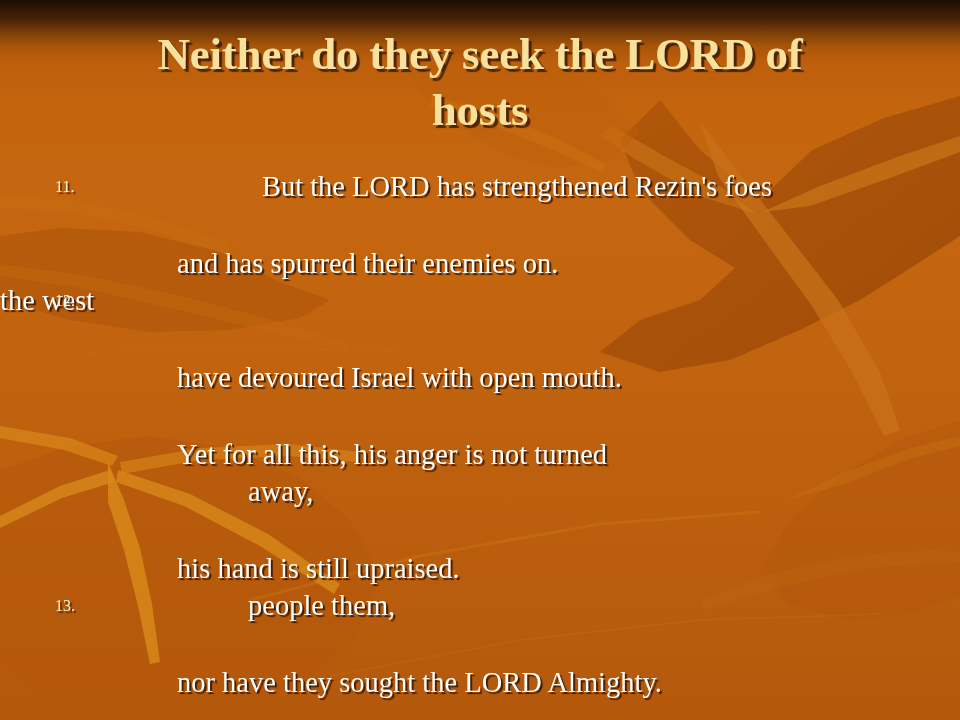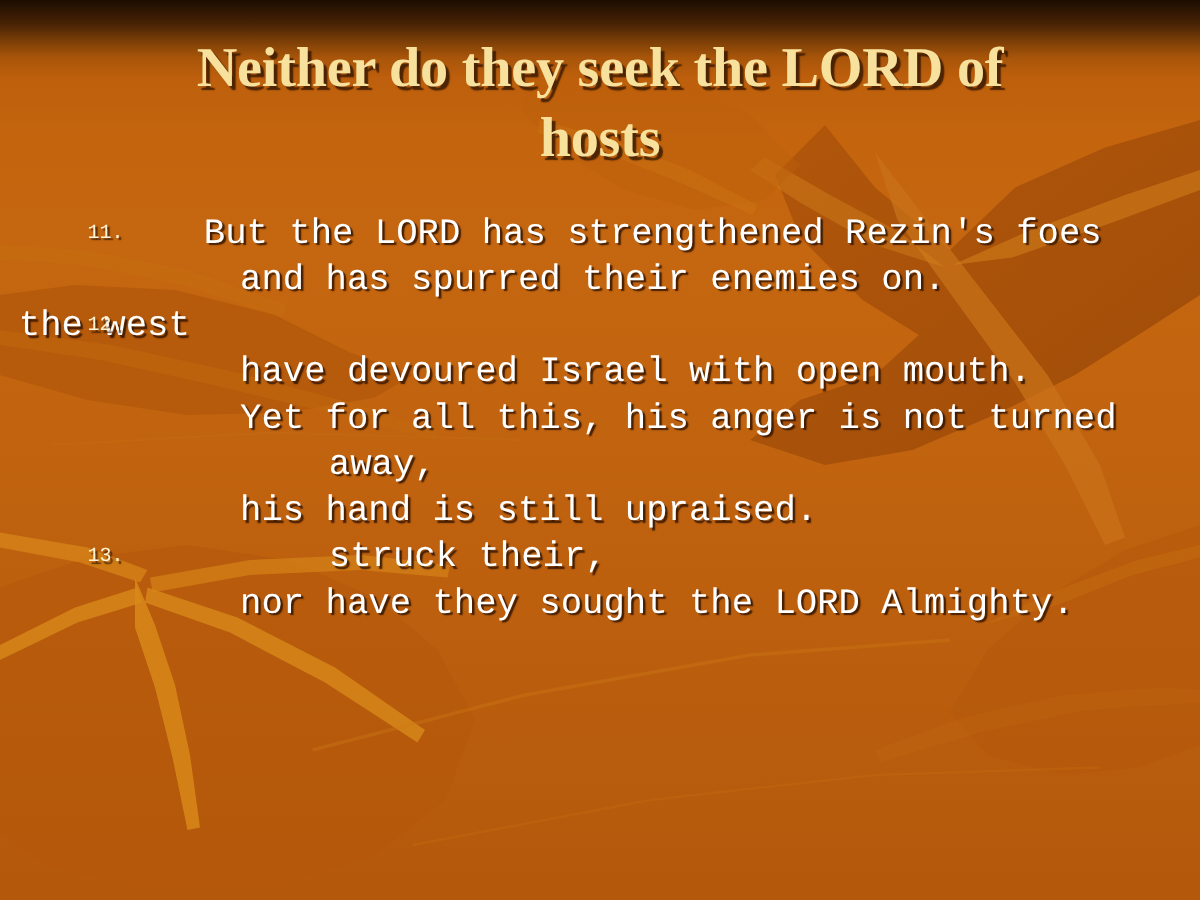--- a/index.html
+++ b/index.html
@@ -51,24 +51,23 @@
     font-weight: bold;
     line-height: 56px;
     color: #f7e19c;
     text-shadow: 3px 3px 1px rgba(40,16,2,0.75);
     letter-spacing: -0.2px;
   }
 
   
   .body {
     position: absolute;
-    left: 15px;
+    left: 0;
     top: 168px;
     width: 772px;
-    font-family: Liberation Mono, monospace;
   }
   .item {
     position: relative;
   }
   .marker {
     position: absolute;
     left: 55px;
     font-size: 16px;
     color: #fdf3d2;
     text-shadow: 2px 2px 1px rgba(40,16,2,0.7);
@@ -76,21 +75,21 @@
   }
   .line {
     font-size: 28.5px;
     line-height: 37px;
     color: #ffffff;
     text-shadow: 2px 2px 1px rgba(45,18,2,0.85);
     white-space: pre;
   }
   .i0 { padding-left: 148px; text-align: right; }
   .i1 { }
-  .i2 { padding-left: 177px; }
+  .i2 { padding-left: 177px; margin-top: 40px; }
   .i3 { padding-left: 248px; }
 </style>
 </head>
 <body>
 
 <div id="slide">
 
   <svg id="leaves" viewBox="0 0 960 720" preserveAspectRatio="none">
     <defs>
       <linearGradient id="lfDark" x1="0" y1="0" x2="1" y2="1">
@@ -170,18 +169,18 @@
       <span class="marker">12.</span>
       <div class="line i1">the west</div>
       <div class="line i2">have devoured Israel with open mouth.</div>
       <div class="line i2">Yet for all this, his anger is not turned</div>
       <div class="line i3">away,</div>
       <div class="line i2">his hand is still upraised.</div>
     </div>
 
     <div class="item">
       <span class="marker">13.</span>
-      <div class="line i3">struck their,</div>
+      <div class="line i3">people them,</div>
       <div class="line i2">nor have they sought the LORD Almighty.</div>
     </div>
 
   </div>
 </div>
 
 </body></html>

